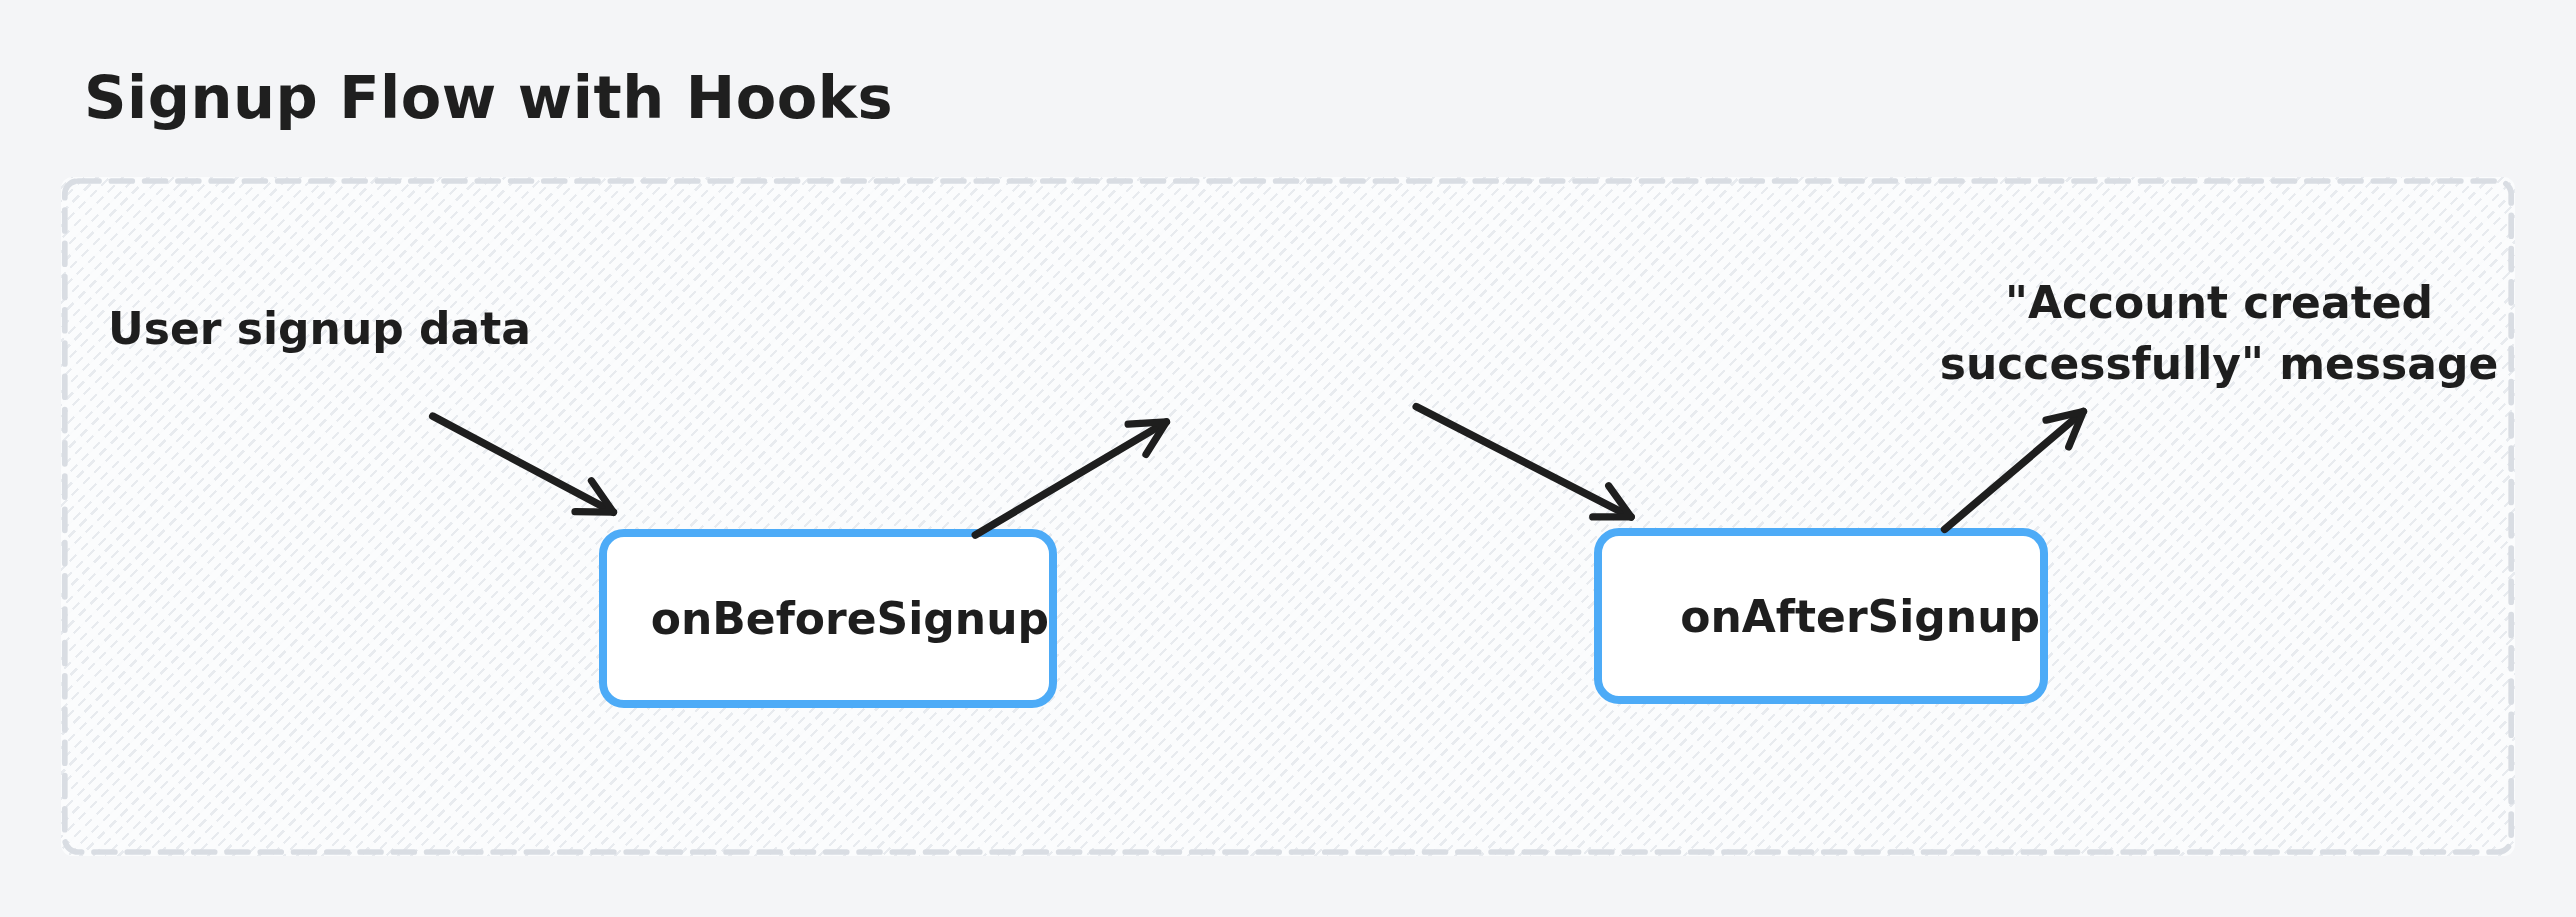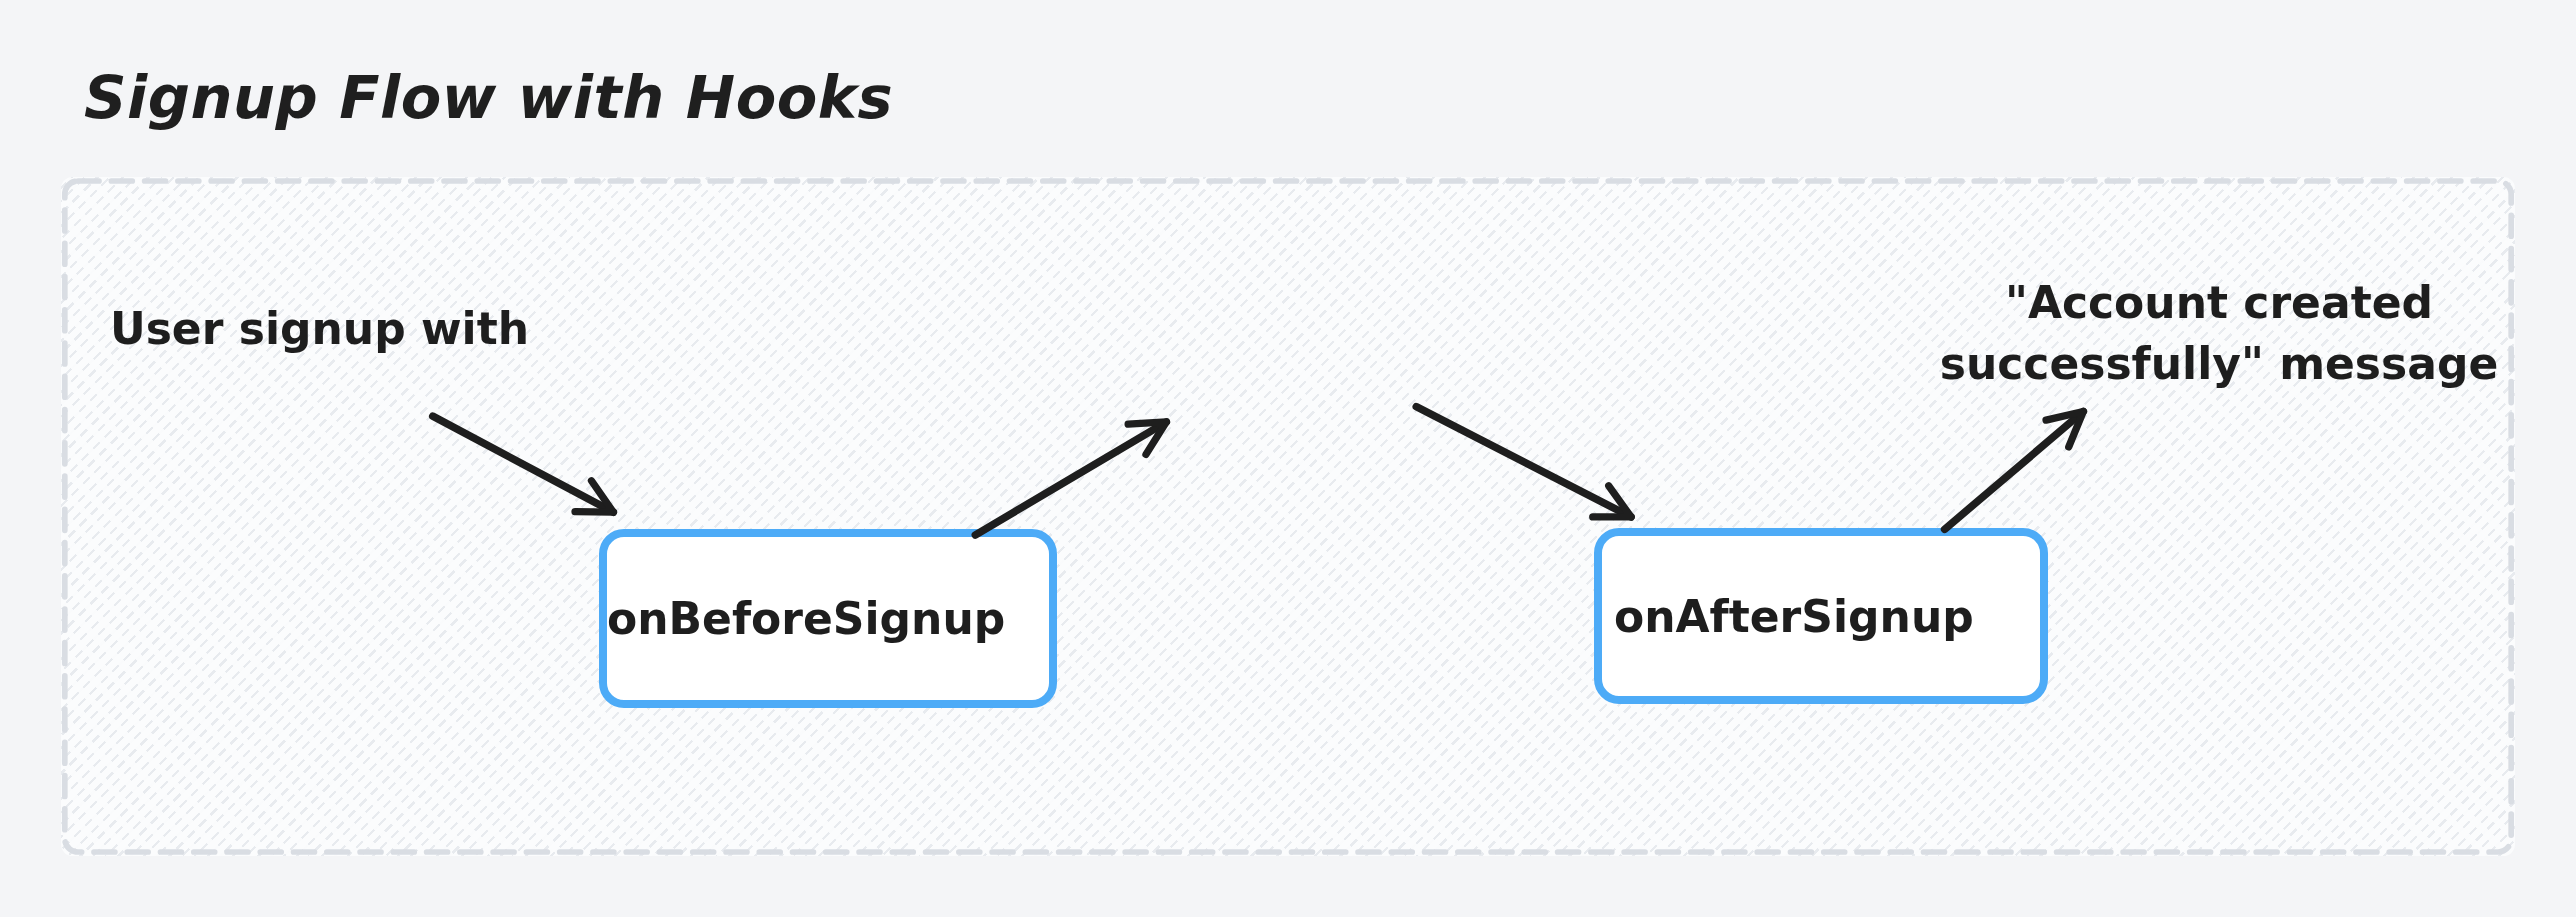--- a/index.html
+++ b/index.html
@@ -18,21 +18,20 @@
   }
   .title {
     position: absolute;
     left: 84px;
     top: 63px;
     font-size: 59px;
     font-weight: 700;
     color: #1f1f1f;
     letter-spacing: 0.5px;
     white-space: nowrap;
-    font-style: italic;
   }
   .container {
     position: absolute;
     left: 61px;
     top: 177px;
     width: 2454px;
     height: 679px;
     border-radius: 11.4px;
     background-color: #fbfcfd;
     
@@ -55,21 +54,21 @@
     z-index: 2;
   }
   .annotation .line { display: block; white-space: nowrap; }
   .node {
     position: absolute;
     background: #ffffff;
     border: 8.6px solid #4dabf7;
     border-radius: 25px;
     display: flex;
     align-items: center;
-    justify-content: flex-start;
+    justify-content: flex-end;
     box-sizing: border-box;
     z-index: 2;
   }
   .node-label {
     font-size: 44px;
     font-weight: 700;
     color: #1e1e1e;
     white-space: nowrap;
   }
   svg.arrows {
@@ -87,21 +86,21 @@
 
   <div class="title">Signup Flow with Hooks</div>
 
   <div class="container">
     <svg class="dash" width="2454" height="679" viewBox="0 0 2582 714" aria-hidden="true">
       <rect x="4" y="4" width="2574" height="706" rx="14" fill="none" stroke="#d9dde3" stroke-width="6" stroke-dasharray="22 13" stroke-linecap="round"></rect>
     </svg>
   </div>
 
   <div class="annotation" style="left:63px; top:298px; width:513px;">
-    <span class="line">User signup with</span>
+    <span class="line">User signup data</span>
   </div>
 
 
   <div class="annotation" style="left:1915px; top:272px; width:608px;">
     <span class="line">"Account created</span>
     <span class="line">successfully" message</span>
   </div>
 
   <div class="node" style="left:599px; top:529px; width:458px; height:179px;">
     <span class="node-label">onBeforeSignup</span>

